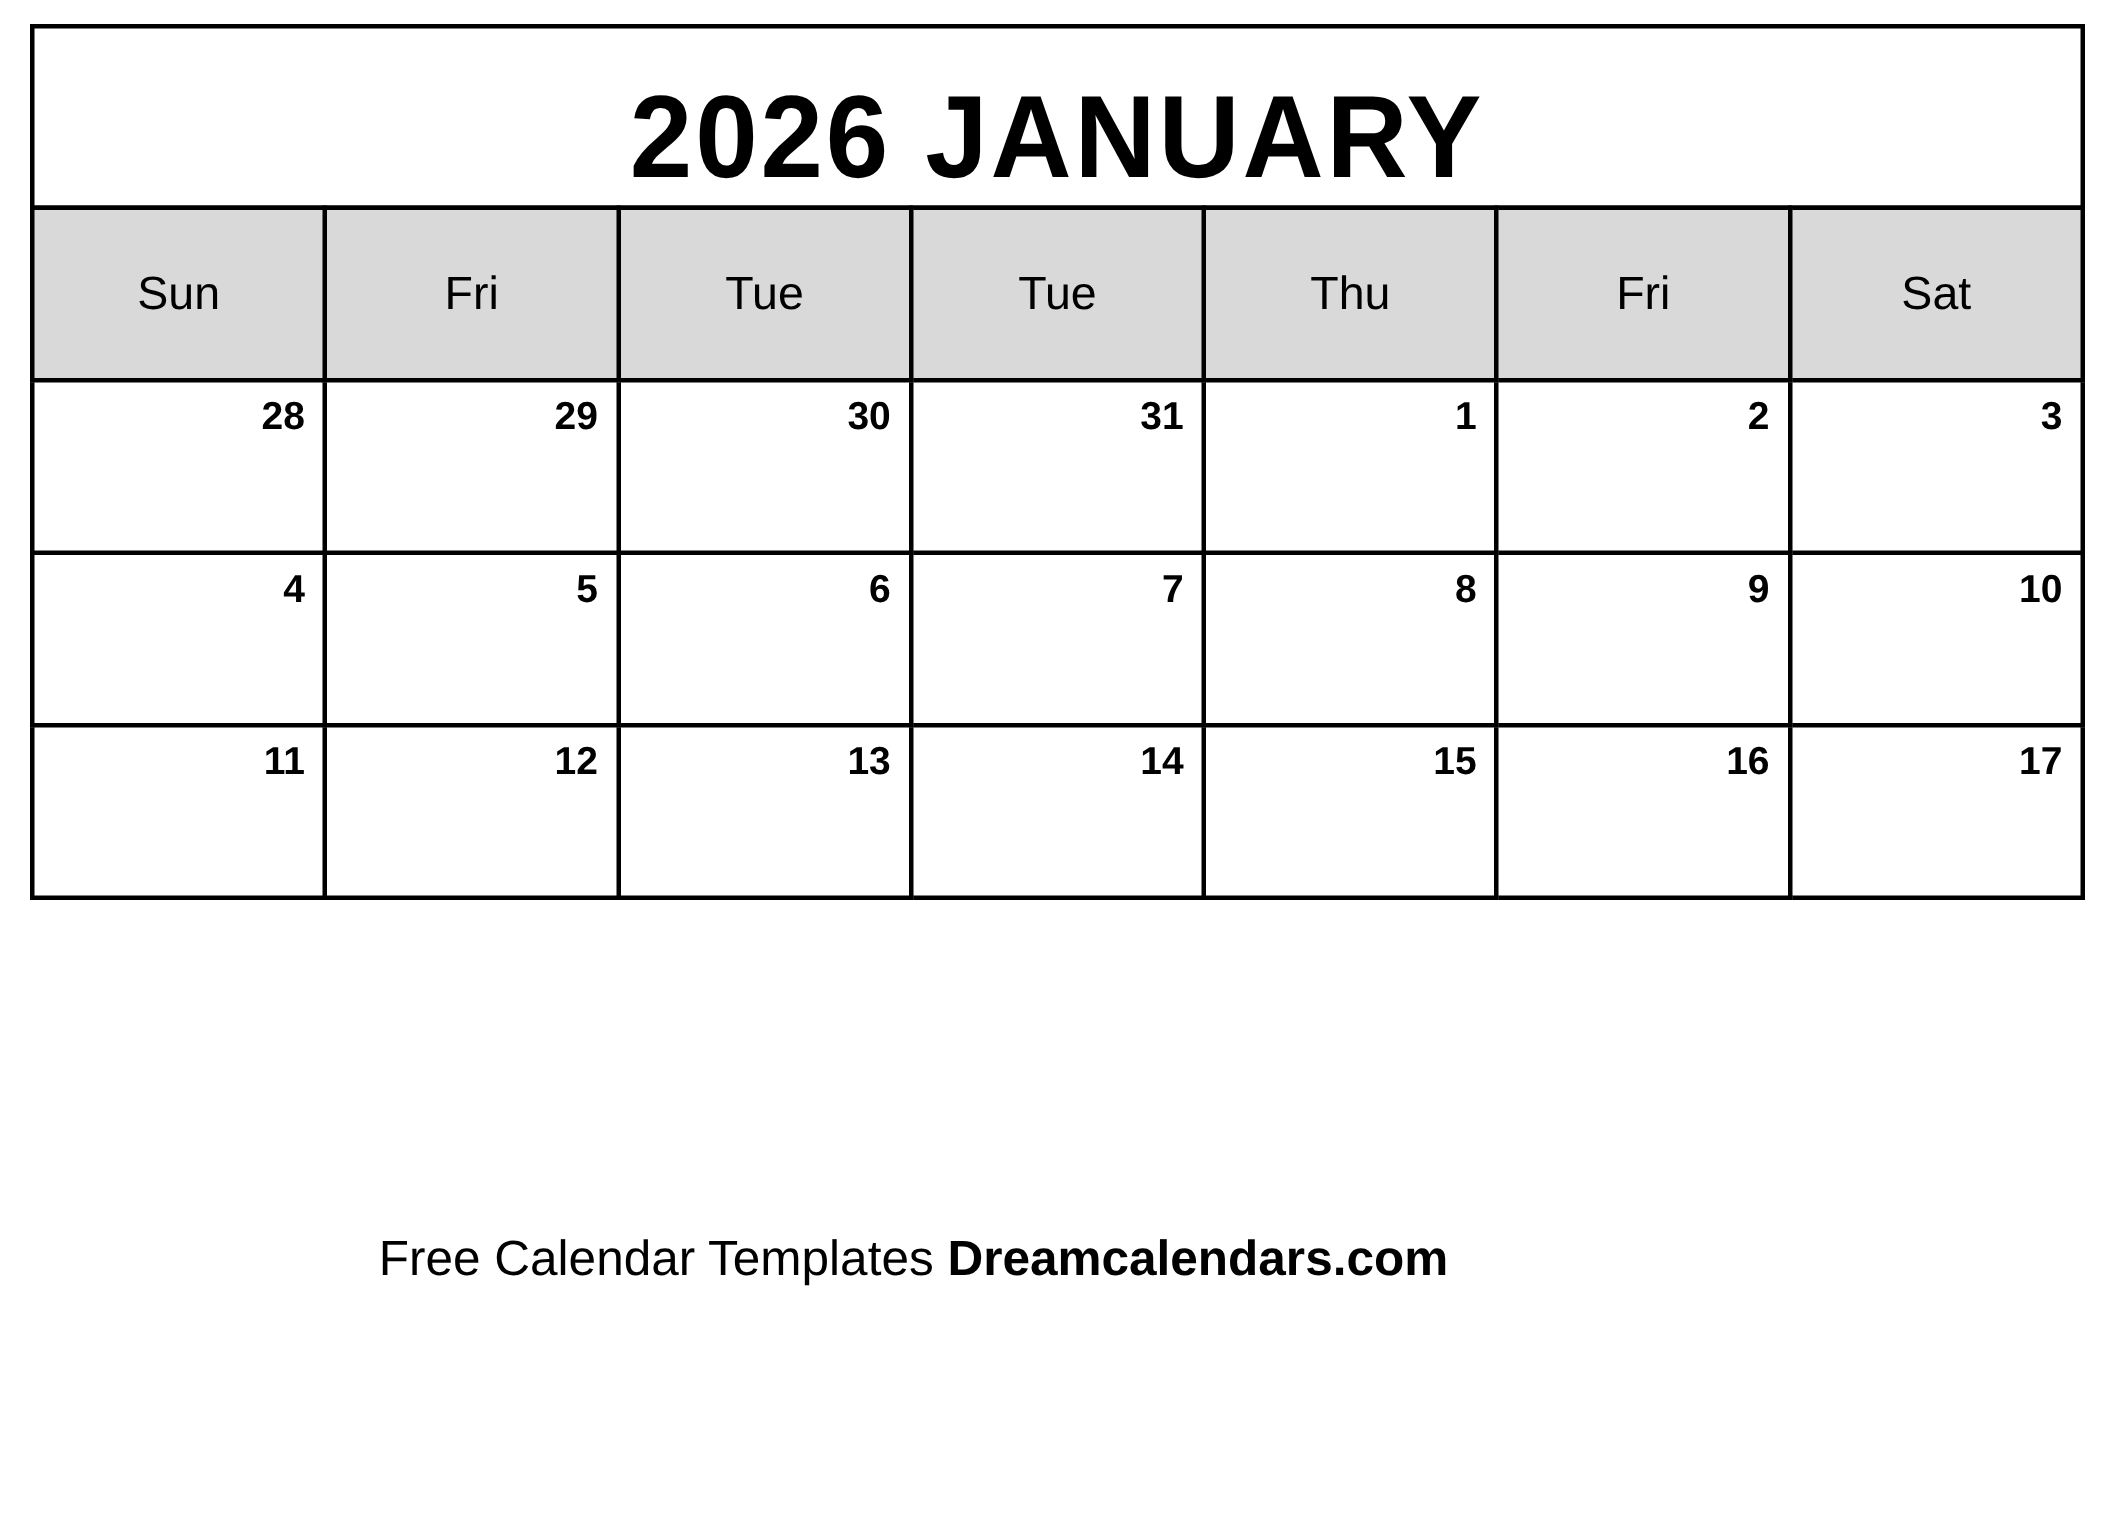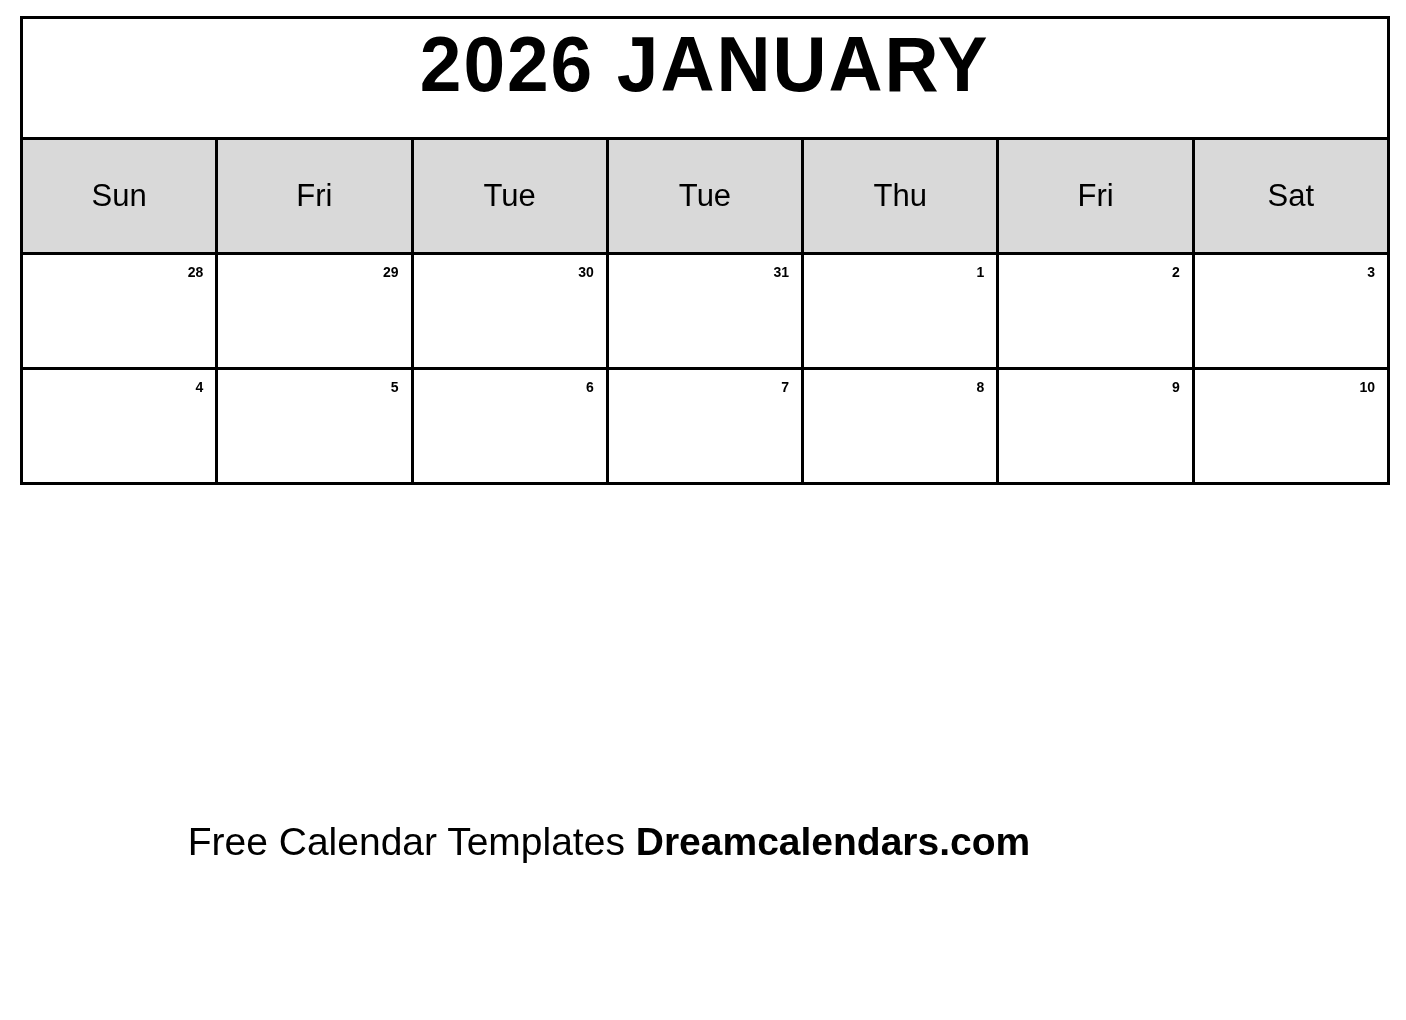--- a/index.html
+++ b/index.html
@@ -13,21 +13,21 @@
   .calendar {
     position: absolute;
     left: 20px; top: 16px;
     width: 1370px;
   }
   .title-box {
     box-sizing: border-box;
     border: 3px solid #000;
     height: 124px;
     display: flex;
-    align-items: flex-start;
+    align-items: flex-end;
     justify-content: center;
     background: #fff;
   }
   .title-box .title-text {
     font-size: 78px;
     font-weight: bold;
     letter-spacing: 2px;
     white-space: nowrap;
     transform: scaleX(0.96);
   }
@@ -50,30 +50,30 @@
   table.grid td {
     box-sizing: border-box;
     border: 3px solid #000;
     background: #ffffff;
     height: 115px;
     vertical-align: top;
     text-align: right;
     padding: 8px 12px 0 0;
   }
   td .date-num {
-    font-size: 14px;
+    font-size: 26px;
     font-weight: bold;
     line-height: 1.1;
   }
   .footer {
     position: absolute;
     left: 0; top: 820px;
     width: 1218px;
     text-align: center;
-    font-size: 39px;
+    font-size: 33px;
     white-space: nowrap;
   }
   .footer .brand { font-weight: bold; }
 </style>
 </head>
 <body>
 
 <div class="calendar">
 
   <div class="title-box">
@@ -104,20 +104,29 @@
       </tr>
       <tr>
         <td><span class="date-num">4</span></td>
         <td><span class="date-num">5</span></td>
         <td><span class="date-num">6</span></td>
         <td><span class="date-num">7</span></td>
         <td><span class="date-num">8</span></td>
         <td><span class="date-num">9</span></td>
         <td><span class="date-num">10</span></td>
       </tr>
+      <tr>
+        <td><span class="date-num">11</span></td>
+        <td><span class="date-num">12</span></td>
+        <td><span class="date-num">13</span></td>
+        <td><span class="date-num">14</span></td>
+        <td><span class="date-num">15</span></td>
+        <td><span class="date-num">16</span></td>
+        <td><span class="date-num">17</span></td>
+      </tr>
     </tbody>
   </table>
 
 </div>
 
 <div class="footer">
   <span>Free Calendar Templates </span><span class="brand">Dreamcalendars.com</span>
 </div>
 
 </body></html>

